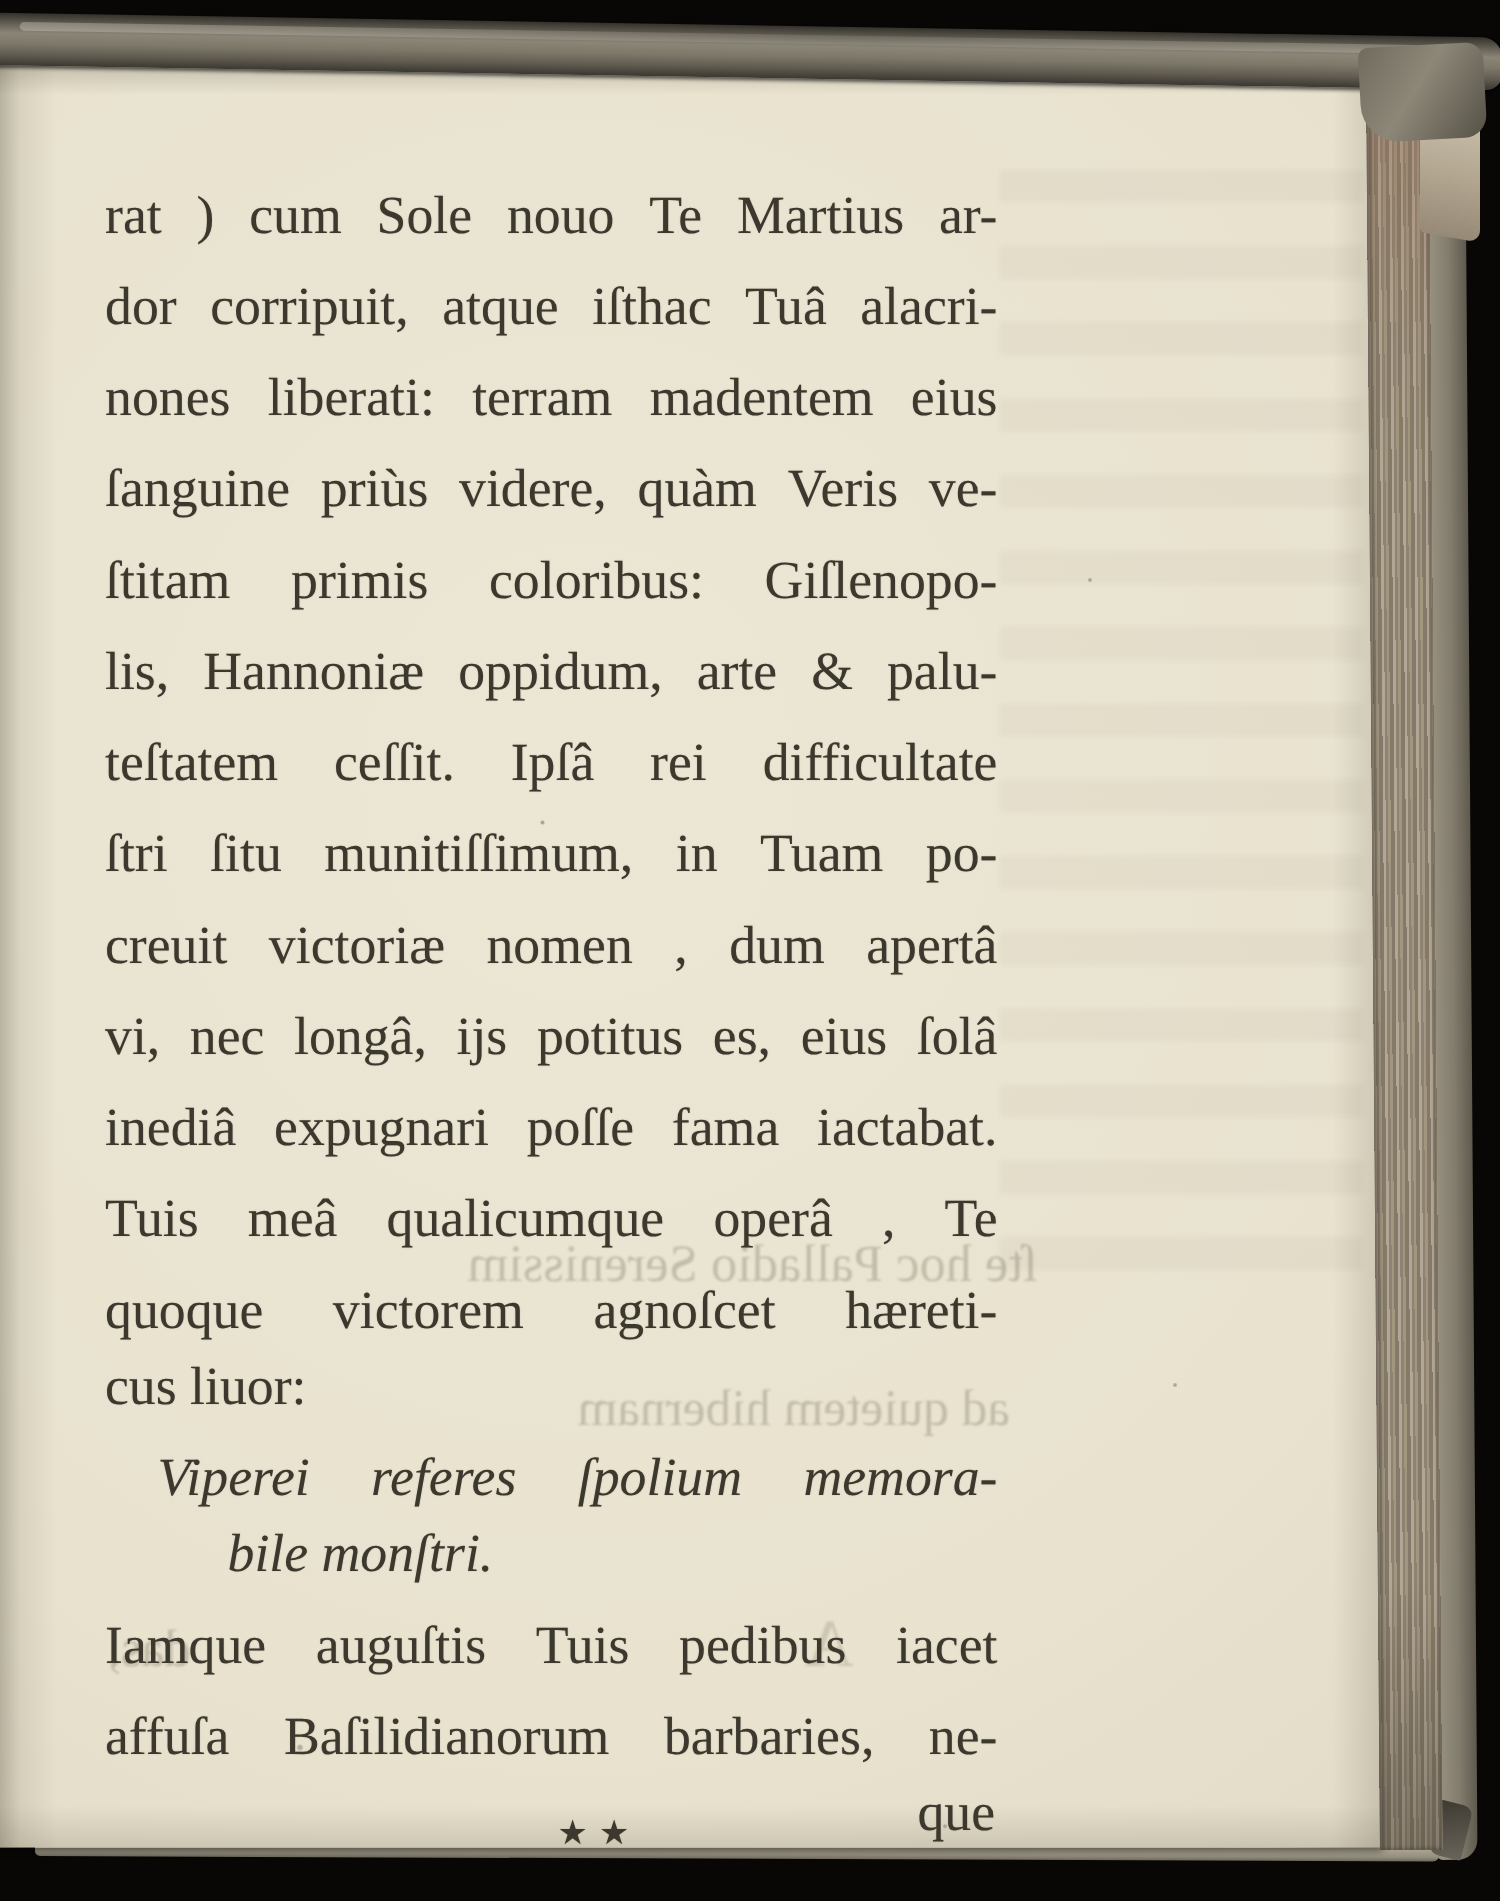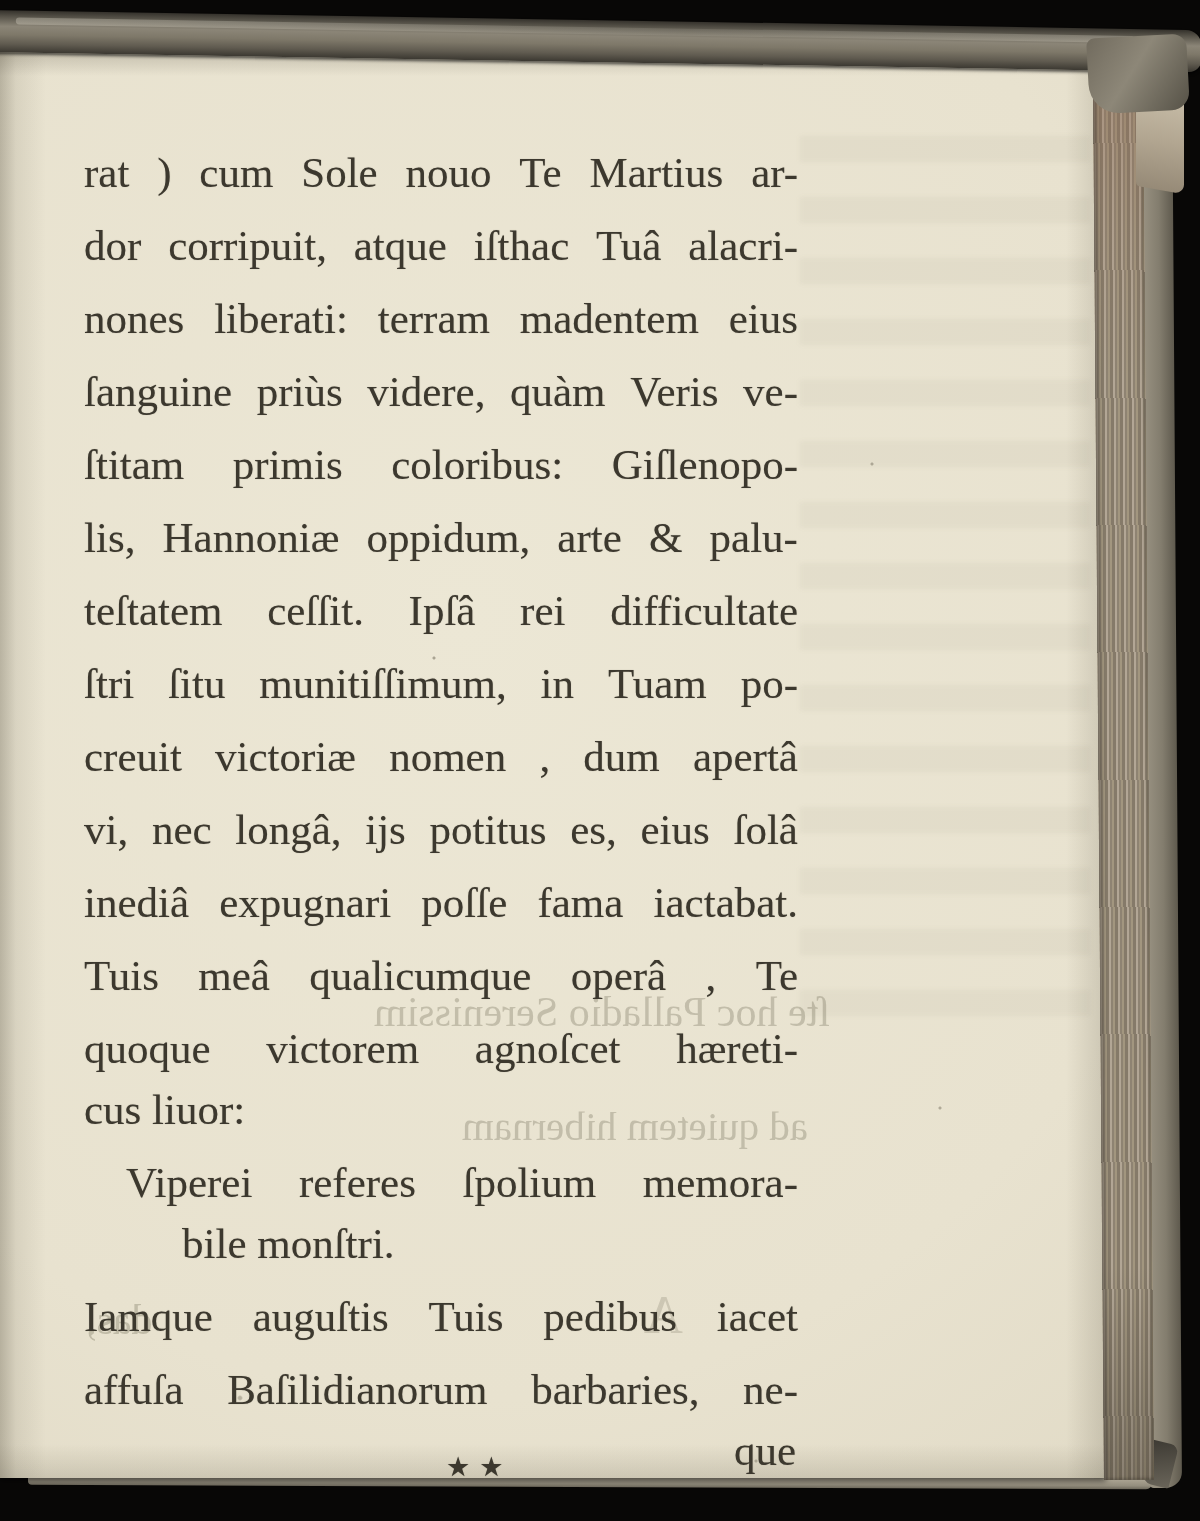--- a/index.html
+++ b/index.html
@@ -121,21 +121,21 @@
     position: absolute;
     left: 84px; top: 84px;
     width: 714px;
     font-size: 43px;
     line-height: 61px;
     color: var(--ink, #3c382e);
     text-shadow: 0 0 1px rgba(60,56,46,0.35);
   }
   .line { height: 61px; white-space: nowrap; }
   .line.just { display: flex; justify-content: space-between; white-space: normal; margin-top: 12px; }
-  .group.verse .line { padding-left: 42px; gap: 24px; }
+  .group.verse .line { font-style: italic; padding-left: 42px; gap: 24px; }
   .group.verse .line:last-child { padding-left: 98px; }
   .catch-row { position: relative; height: 61px; }
   .sig-mark {
     position: absolute; left: 362px; top: 16px;
     font-family: "DejaVu Sans", sans-serif;
     font-size: 27px; letter-spacing: 9px;
     color: var(--ink, #3c382e);
   }
   .catchword { position: absolute; right: 2px; top: 0; }
 

